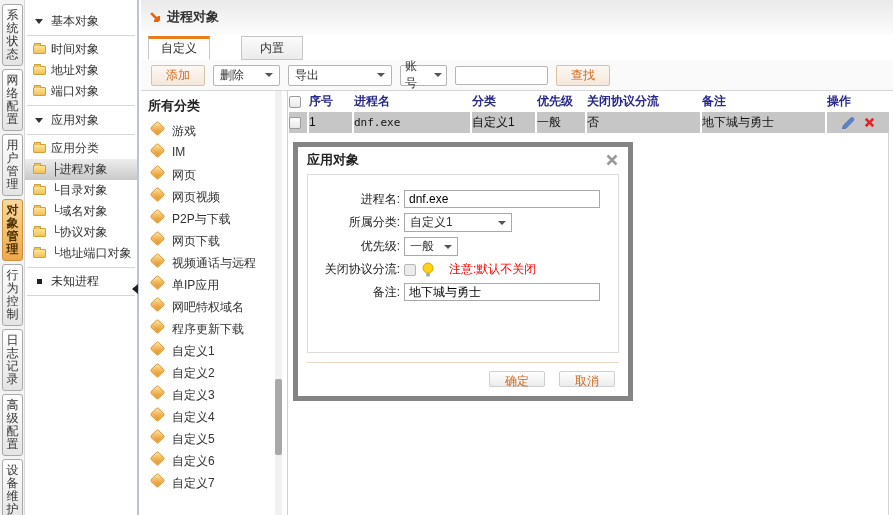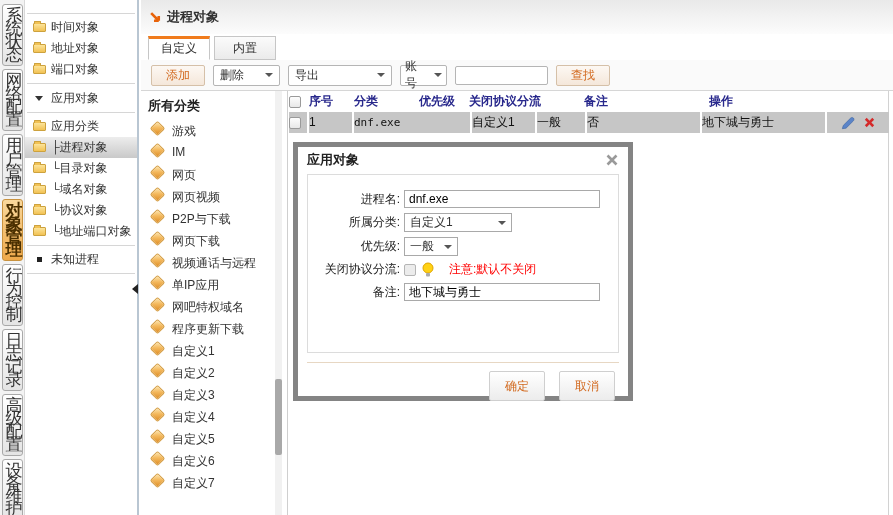--- a/index.html
+++ b/index.html
@@ -5,21 +5,21 @@
   html,body{margin:0;padding:0;background:#fff;}
   *{box-sizing:border-box;}
   .screen{position:relative;width:893px;height:515px;overflow:hidden;background:#fff;
           font-family:"Liberation Sans","DejaVu Sans",sans-serif;font-size:12px;color:#333;}
 
   
   .vstrip{position:absolute;left:0;top:0;width:25px;height:515px;background:#f3f3f3;padding-top:4px;
           border-right:1px solid #d9d9d9;}
   .vtab{width:21px;margin:0 auto 3px;padding:4px 0;text-align:center;border:1px solid #a9a9a9;
         border-radius:3px;background:linear-gradient(#ffffff,#e4e4e4);cursor:pointer;}
-  .vtab span{display:block;width:13px;margin:0 auto;word-break:break-all;font-size:17px;line-height:13px;color:#333;}
+  .vtab span{display:block;width:13px;margin:0 auto;word-break:break-all;font-size:12px;line-height:13px;color:#333;text-align:right;}
   .vtab.active{background:linear-gradient(#f9d89c,#efa94a);border-color:#c9923e;}
   .vtab.active span{color:#4a2f00;font-weight:bold;}
 
   
   .tree{position:absolute;left:25px;top:0;width:114px;height:515px;background:#fff;
         border-right:2px solid #b9c6d2;padding-top:10px;}
   .tsec{display:flex;align-items:center;height:22px;padding-left:10px;cursor:pointer;}
   .tri-down{width:0;height:0;border-left:4px solid transparent;border-right:4px solid transparent;
             border-top:5px solid #333;margin-right:8px;}
   .tsep{height:0;border-top:1px solid #d6d6d6;margin:3px 2px;}
@@ -30,21 +30,21 @@
   .folder::before{content:"";position:absolute;left:0;top:-3px;width:5px;height:2px;
           background:#f2c254;border:1px solid #cda23e;border-bottom:none;border-radius:1px 1px 0 0;}
   .sq-bullet{width:5px;height:5px;background:#222;margin:0 9px 0 4px;}
   .collapse-handle{position:absolute;left:132px;top:284px;width:0;height:0;
         border-top:5px solid transparent;border-bottom:5px solid transparent;border-right:6px solid #222;cursor:pointer;}
 
   
   .main{position:absolute;left:141px;top:0;right:0;height:515px;}
   .page-header{height:34px;background:linear-gradient(#e9e9e9,#fcfcfc);display:flex;align-items:center;padding-left:8px;}
   .page-title{font-weight:bold;font-size:13px;color:#333;margin-left:5px;}
-  .tabs-row{height:26px;padding-left:7px;display:flex;align-items:flex-end;}
+  .tabs-row{height:26px;padding-left:7px;display:flex;align-items:flex-end;gap:27px;}
   .tab{width:62px;height:24px;text-align:center;line-height:22px;border:1px solid #c6c6c6;cursor:pointer;
        background:linear-gradient(#fbfbfb,#ebebeb);margin-right:4px;}
   .tab.active{background:#fff;border-top:3px solid #f07b1c;border-bottom:1px solid #fff;line-height:19px;}
   .toolbar{height:31px;background:#fafafa;border-bottom:1px solid #d6d6d6;display:flex;align-items:center;
            padding-left:10px;gap:8px;}
   .btn{height:21px;padding:0 14px;border:1px solid #d5c0a8;border-radius:2px;color:#d2691e;
        background:linear-gradient(#fdf8f3,#f4e7da);cursor:pointer;font-size:12px;line-height:19px;}
   .dropdown{height:21px;border:1px solid #b5b5b5;border-radius:2px;background:#fff;display:flex;
             align-items:center;justify-content:space-between;padding:0 6px;cursor:pointer;color:#333;}
   .dd-arrow{width:0;height:0;border-left:4px solid transparent;border-right:4px solid transparent;
@@ -87,21 +87,21 @@
   .flabel{width:92px;text-align:right;margin-right:4px;color:#222;flex:0 0 92px;}
   .f-input{height:18px;border:1px solid #a9a9a9;padding:0 4px;font-size:12px;width:196px;
            font-family:"Liberation Sans","DejaVu Sans",sans-serif;}
   .f-select{height:19px;border:1px solid #a9a9a9;background:#fff;display:inline-flex;align-items:center;
             justify-content:space-between;padding:0 5px;cursor:pointer;}
   .note-red{color:#f00;margin-left:14px;text-align:right;}
   .chk-dim{width:12px;height:12px;border:1px solid #b5b5b5;background:#ececec;border-radius:2px;cursor:pointer;}
   .bulb{margin-left:5px;line-height:0;}
   .modal-footer{margin:9px 9px 0 9px;border-top:1px solid #e7d7c3;padding-top:8px;
                 display:flex;justify-content:flex-end;gap:14px;padding-right:4px;}
-  .btn-sm{height:30px;padding:0 15px;border:1px solid #cfcfcf;border-radius:2px;color:#d2691e;
+  .btn-sm{height:16px;padding:0 15px;border:1px solid #cfcfcf;border-radius:2px;color:#d2691e;
           background:linear-gradient(#ffffff,#ececec);cursor:pointer;line-height:19px;font-size:12px;}
 
   
   .watermark{position:absolute;left:752px;top:478px;display:flex;align-items:center;}
   .wm-icon{width:27px;height:27px;border-radius:4px;background:#6ac6e0;display:flex;align-items:center;justify-content:center;}
   .wm-text{font-size:17px;color:#9a9a9a;margin-left:5px;letter-spacing:0.5px;}
 </style>
 </head>
 <body>
 
@@ -128,20 +128,24 @@
       </div>
     <div class="vtab">
         <span>高级配置</span>
       </div>
     <div class="vtab">
         <span>设备维护</span>
       </div>
   </div>
 
   <div class="tree">
+    <div class="tsec">
+      <i class="tri-down"></i>
+      <span>基本对象</span>
+    </div>
     <div class="tsep"></div>
     <div class="titem">
         <i class="folder"></i>
         <span>时间对象</span>
       </div>
     <div class="titem">
         <i class="folder"></i>
         <span>地址对象</span>
       </div>
     <div class="titem">
@@ -290,20 +294,21 @@
           </div>
         <div class="cat-scroll">
             <div class="cat-thumb"></div>
           </div>
       </div>
 
       <div class="tablearea">
         <div class="trow">
           <div class="th c0"><span class="chk"></span></div>
           <div class="th c1">序号</div>
+          <div class="th c2">进程名</div>
           <div class="th c3">分类</div>
           <div class="th c4">优先级</div>
           <div class="th c5">关闭协议分流</div>
           <div class="th c6">备注</div>
           <div class="th c7">操作</div>
         </div>
         <div class="trow">
           <div class="td c0"><span class="chk"></span></div>
           <div class="td c1">1</div>
           <div class="td c2 mono">dnf.exe</div>

